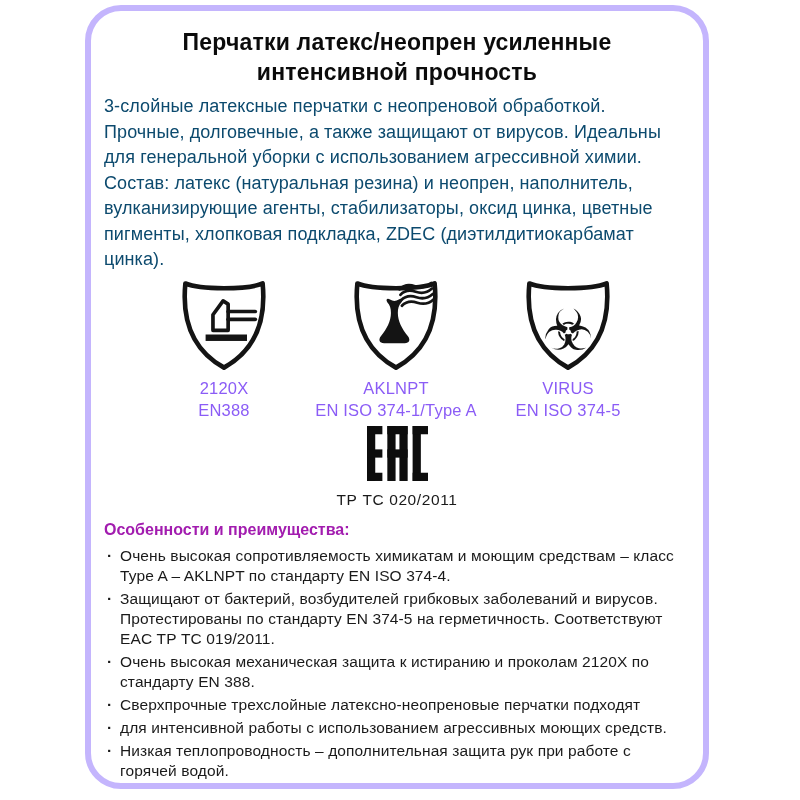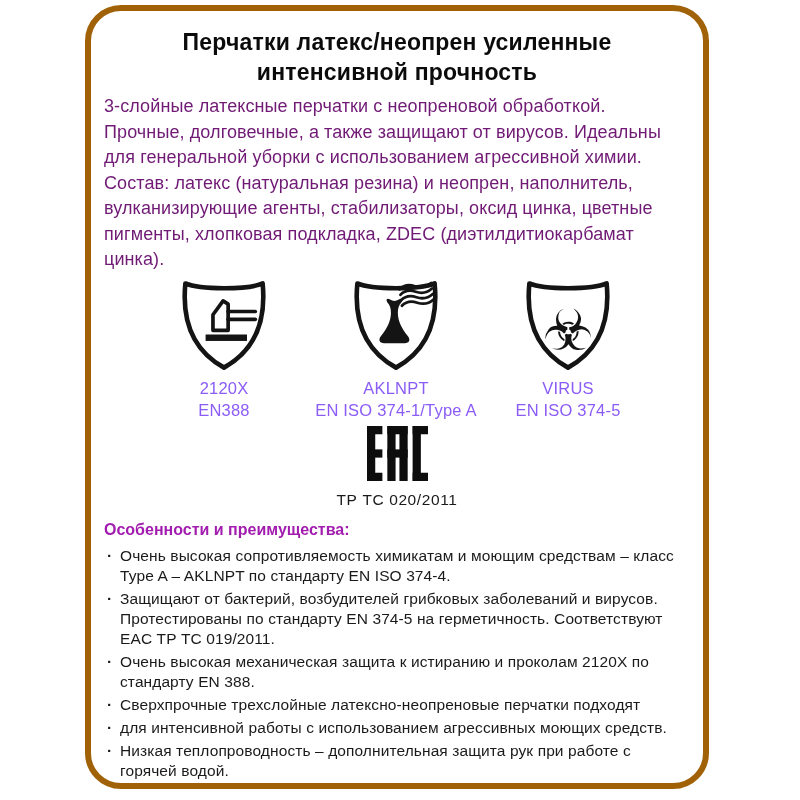--- a/index.html
+++ b/index.html
@@ -15,42 +15,42 @@
     position: relative;
   }
   .card {
     position: absolute;
     left: 85px;
     top: 5px;
     width: 624px;
     height: 784px;
     box-sizing: border-box;
     background: #ffffff;
-    border: 6px solid #a16207;
+    border: 6px solid #c4b5fd;
     border-radius: 36px;
     padding: 16px 11px 0 11px;
     overflow: hidden;
   }
   .title {
     margin: 0;
     font-size: 23px;
     line-height: 30px;
     font-weight: 700;
     text-align: center;
     color: #0b0b0b;
     letter-spacing: 0.2px;
   }
   .tline { display: block; }
   .desc {
     margin: 7px 0 0 2px;
     width: 560px;
     font-size: 18px;
     line-height: 25.5px;
     letter-spacing: 0.1px;
-    color: #701a75;
+    color: #0c4a6e;
   }
   .certs {
     display: flex;
     justify-content: space-between;
     padding: 0 38px 0 36px;
     margin-top: 0;
   }
   .cert {
     margin: 0;
     width: 180px;

